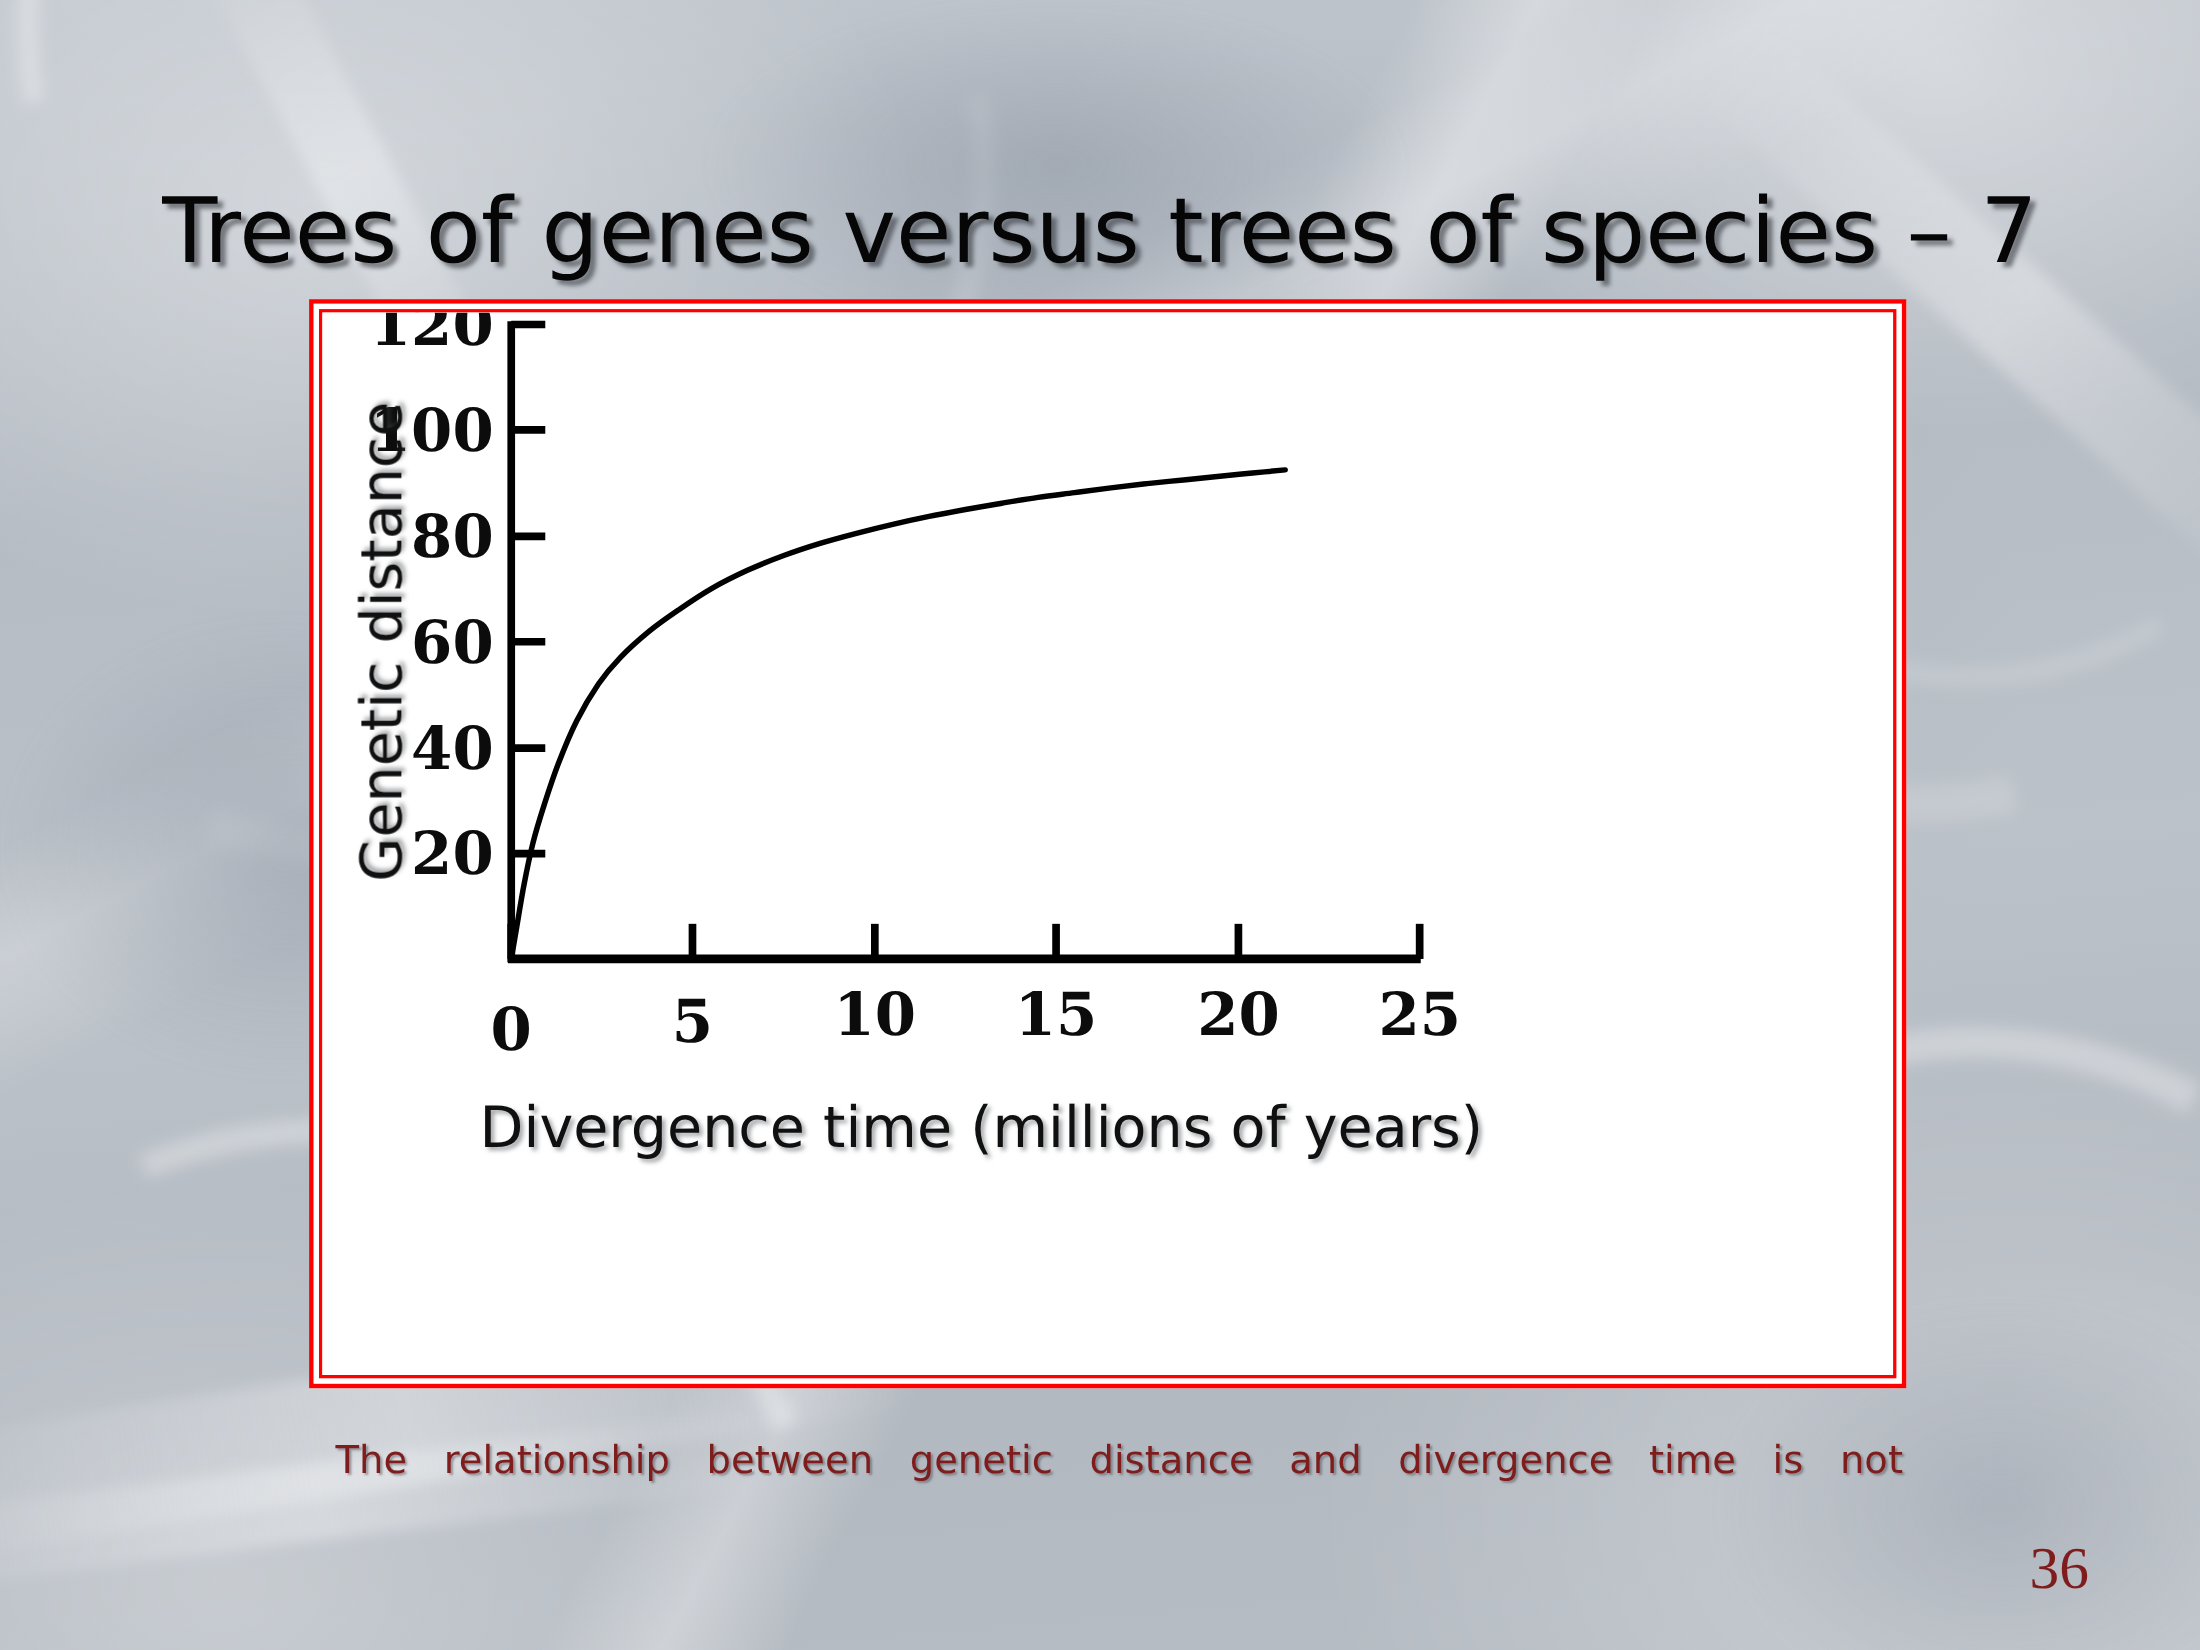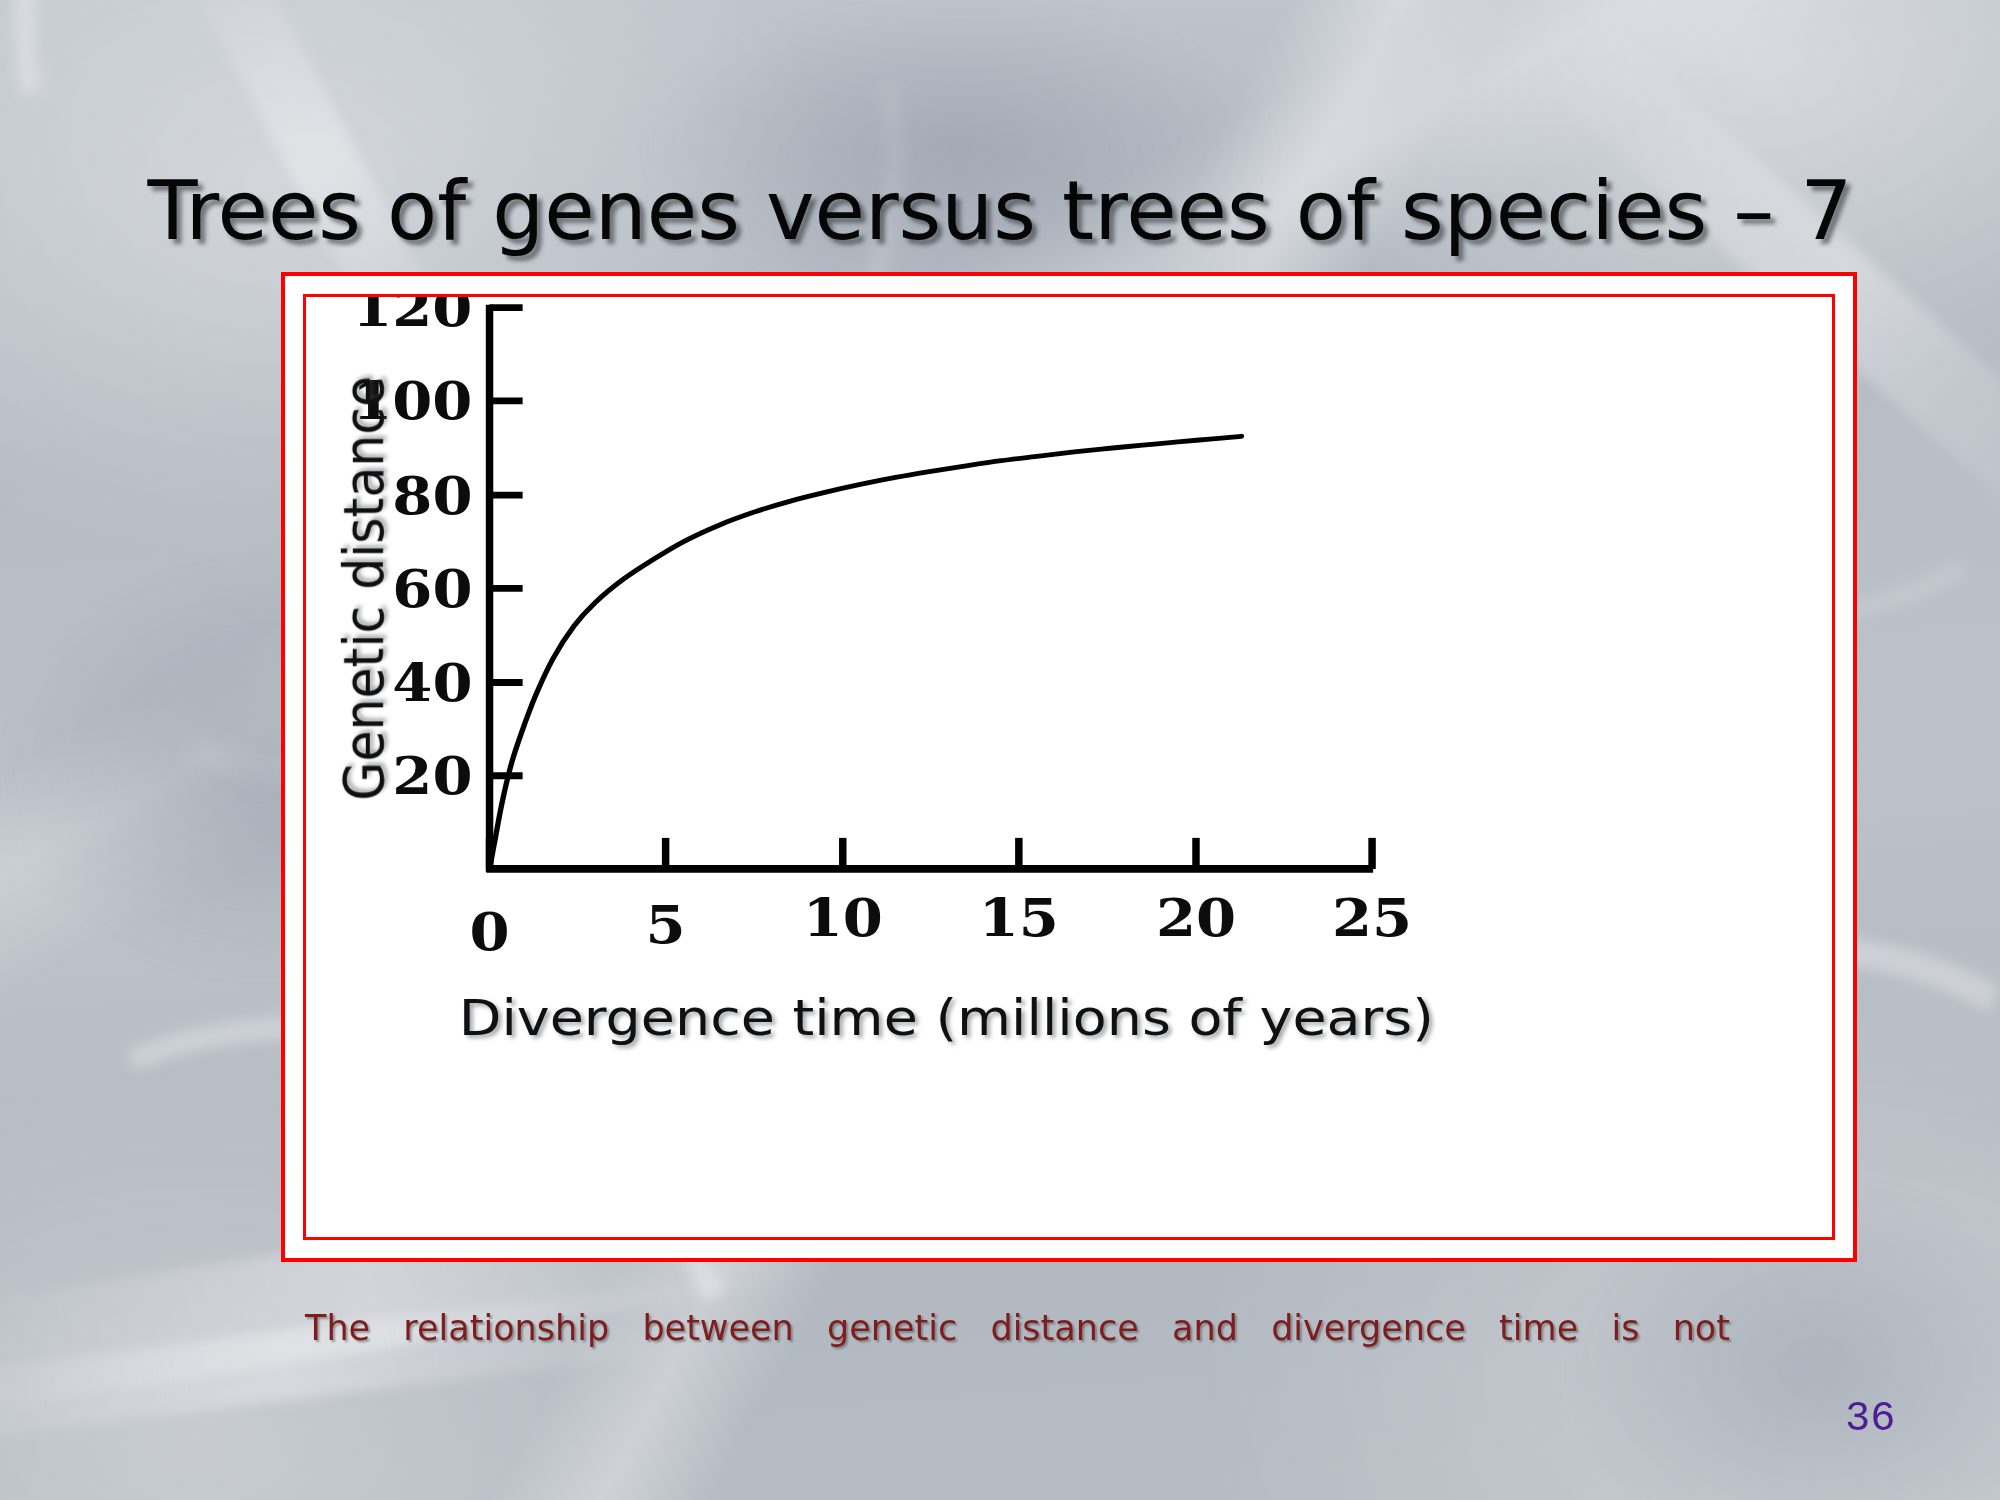--- a/index.html
+++ b/index.html
@@ -66,26 +66,26 @@
     white-space: nowrap;
     font-family: "DejaVu Sans", sans-serif;
     margin-top: 48px;
   }
 
   
   #figure-frame {
     position: absolute;
     left: 281px;
     top: 272px;
-    width: 1576px;
+    width: 1452px;
     height: 990px;
     background: #ffffff;
     border: 4px solid #ff0000;
     box-sizing: border-box;
-    padding: 18px;
+    padding: 5px;
   }
   #figure-inner {
     position: relative;
     width: 100%;
     height: 100%;
     background: #ffffff;
     border: 3px solid #ff0000;
     box-sizing: border-box;
     overflow: hidden;
   }
@@ -136,23 +136,23 @@
   #caption .ln.j {
     text-align: justify;
     text-align-last: justify;
   }
 
   
   #page-number {
     position: absolute;
     left: 1845px;
     top: 1395px;
-    font-size: 42px;
-    color: #4c1d95;
-    font-family: Liberation Mono, monospace;
+    font-size: 54px;
+    color: #7f1d1d;
+    font-family: Liberation Serif, serif;
   }
 </style>
 </head>
 <body>
 
 <div id="slide">
   <div class="helix" style="left:-180px; top:-260px; width:900px; height:1000px; border-width:30px; transform:rotate(-28deg);"></div>
   <div class="helix" style="left:60px; top:-380px; width:760px; height:900px; border-width:20px; transform:rotate(-52deg);"></div>
   <div class="helix" style="left:1210px; top:-300px; width:980px; height:980px; border-width:34px; transform:rotate(34deg);"></div>
   <div class="helix" style="left:1430px; top:-150px; width:700px; height:740px; border-width:18px; transform:rotate(16deg);"></div>

